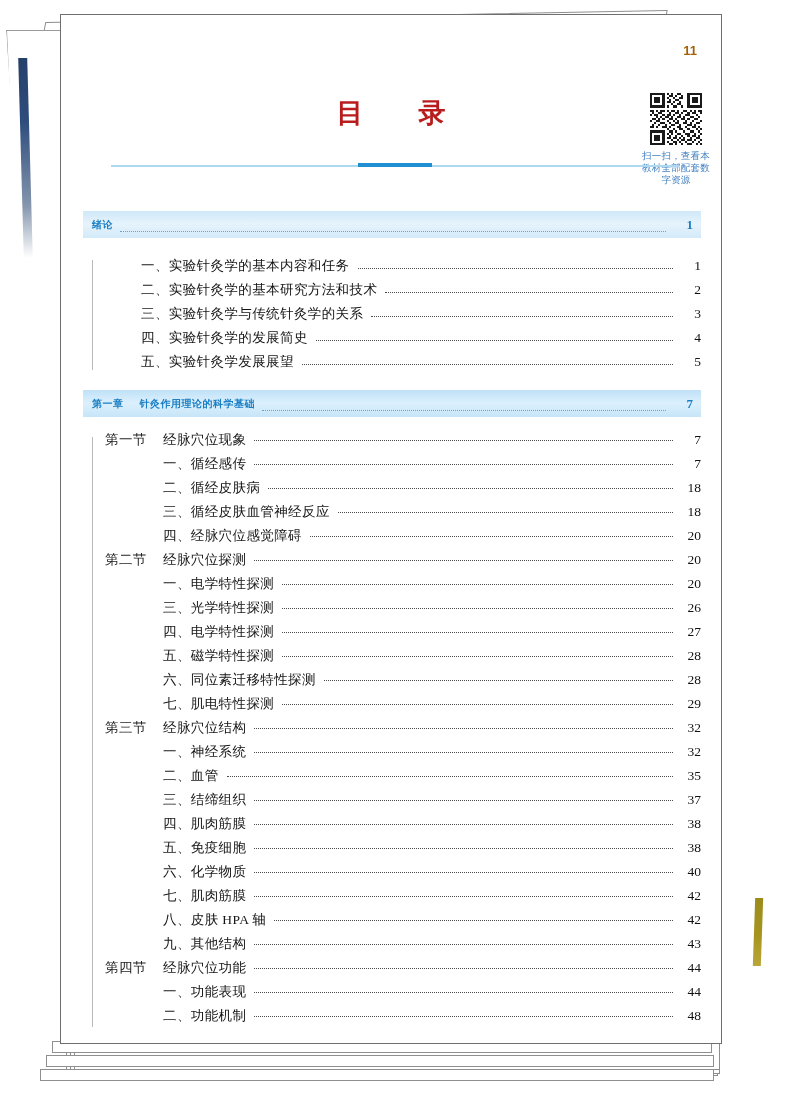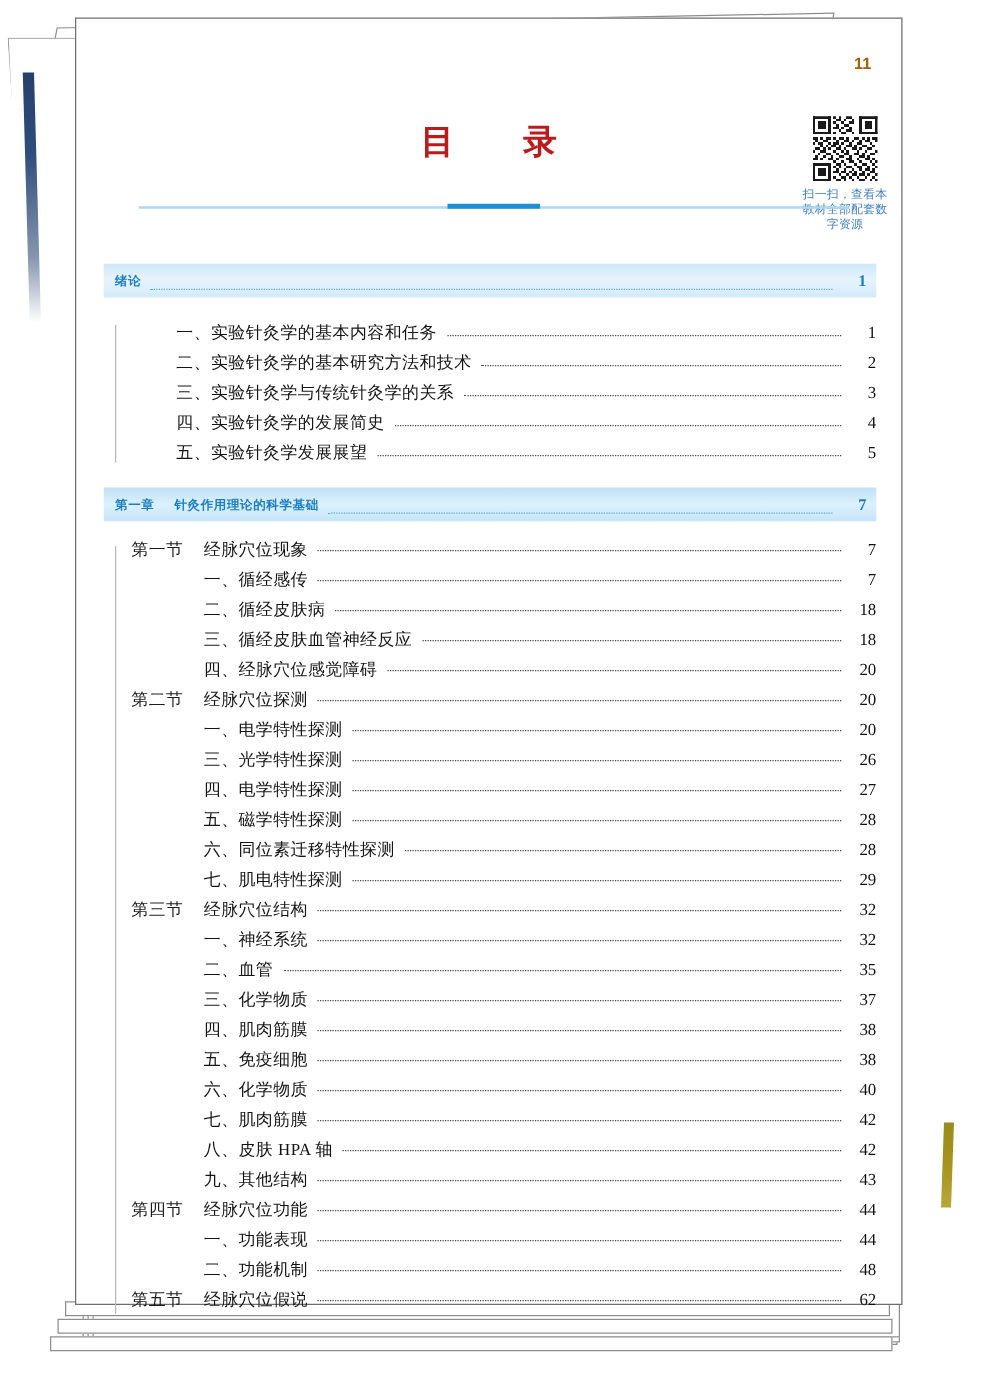--- a/index.html
+++ b/index.html
@@ -582,21 +582,21 @@
             <span class="e-text">一、神经系统</span>
             <span class="e-leader"></span>
             <span class="e-page">32</span>
           </div>
           <div class="entry tier-sub">
             <span class="e-text">二、血管</span>
             <span class="e-leader"></span>
             <span class="e-page">35</span>
           </div>
           <div class="entry tier-sub">
-            <span class="e-text">三、化学物质</span>
+            <span class="e-text">三、结缔组织</span>
             <span class="e-leader"></span>
             <span class="e-page">37</span>
           </div>
           <div class="entry tier-sub">
             <span class="e-text">四、肌肉筋膜</span>
             <span class="e-leader"></span>
             <span class="e-page">38</span>
           </div>
           <div class="entry tier-sub">
             <span class="e-text">五、免疫细胞</span>
@@ -632,23 +632,17 @@
           <div class="entry tier-sub">
             <span class="e-text">一、功能表现</span>
             <span class="e-leader"></span>
             <span class="e-page">44</span>
           </div>
           <div class="entry tier-sub">
             <span class="e-text">二、功能机制</span>
             <span class="e-leader"></span>
             <span class="e-page">48</span>
           </div>
-          <div class="entry tier-sec">
-            <span class="e-sec">第五节</span>
-            <span class="e-text">经脉穴位假说</span>
-            <span class="e-leader"></span>
-            <span class="e-page">62</span>
-          </div>
         </div>
       </div>
 
   </div>
 </div>
 
 </body></html>

